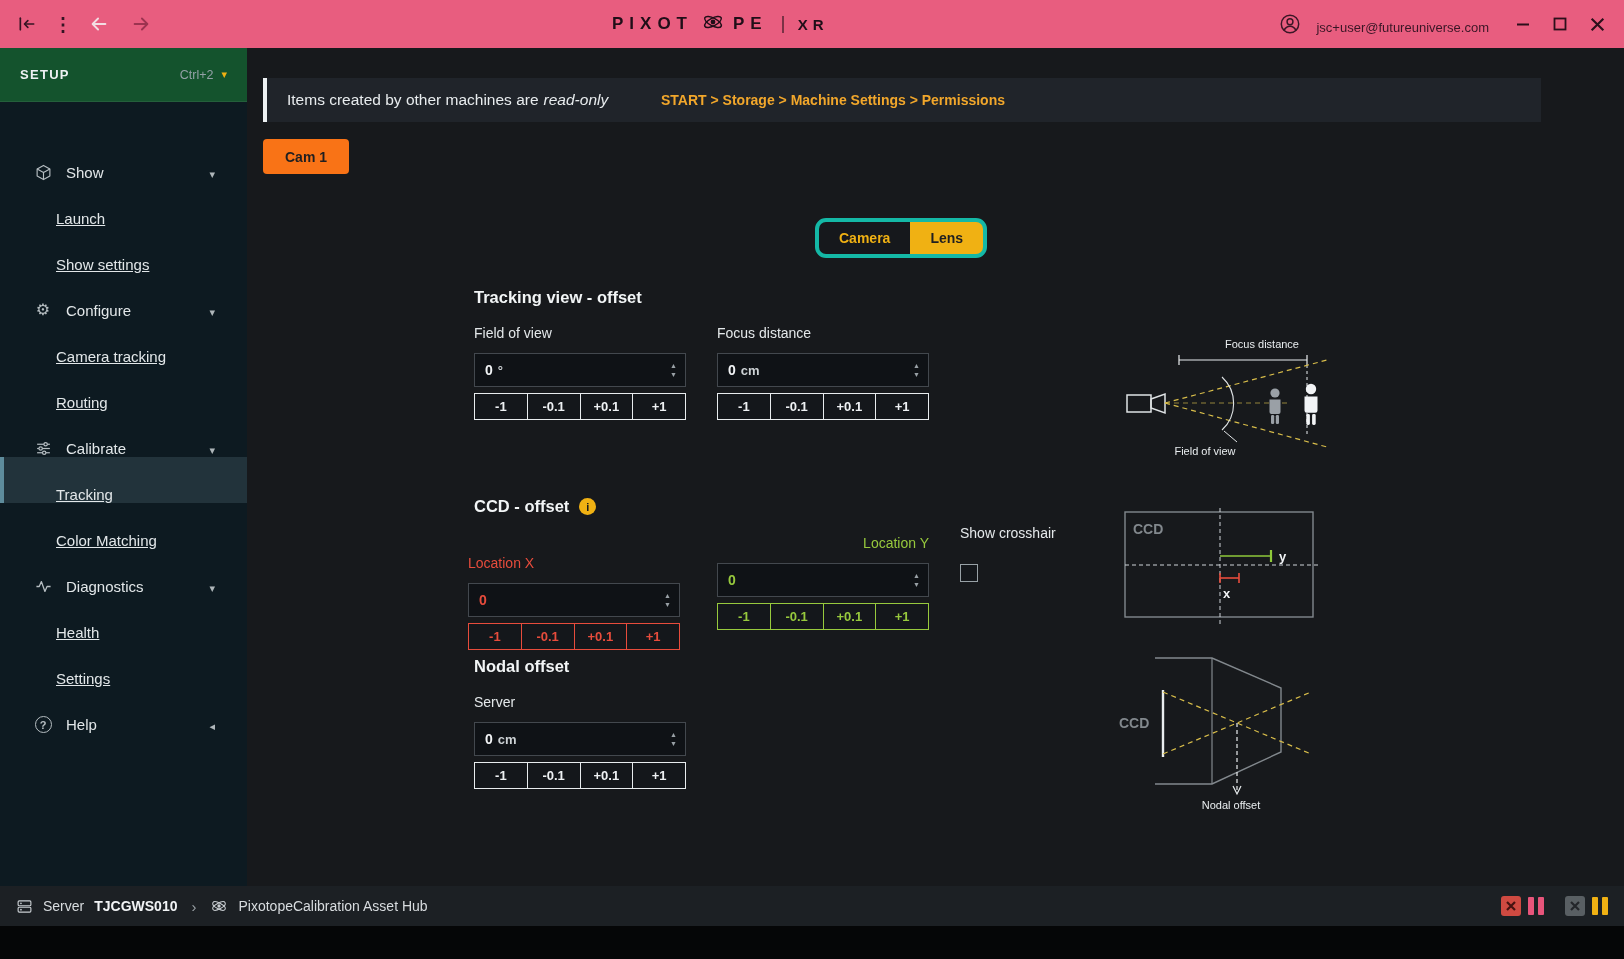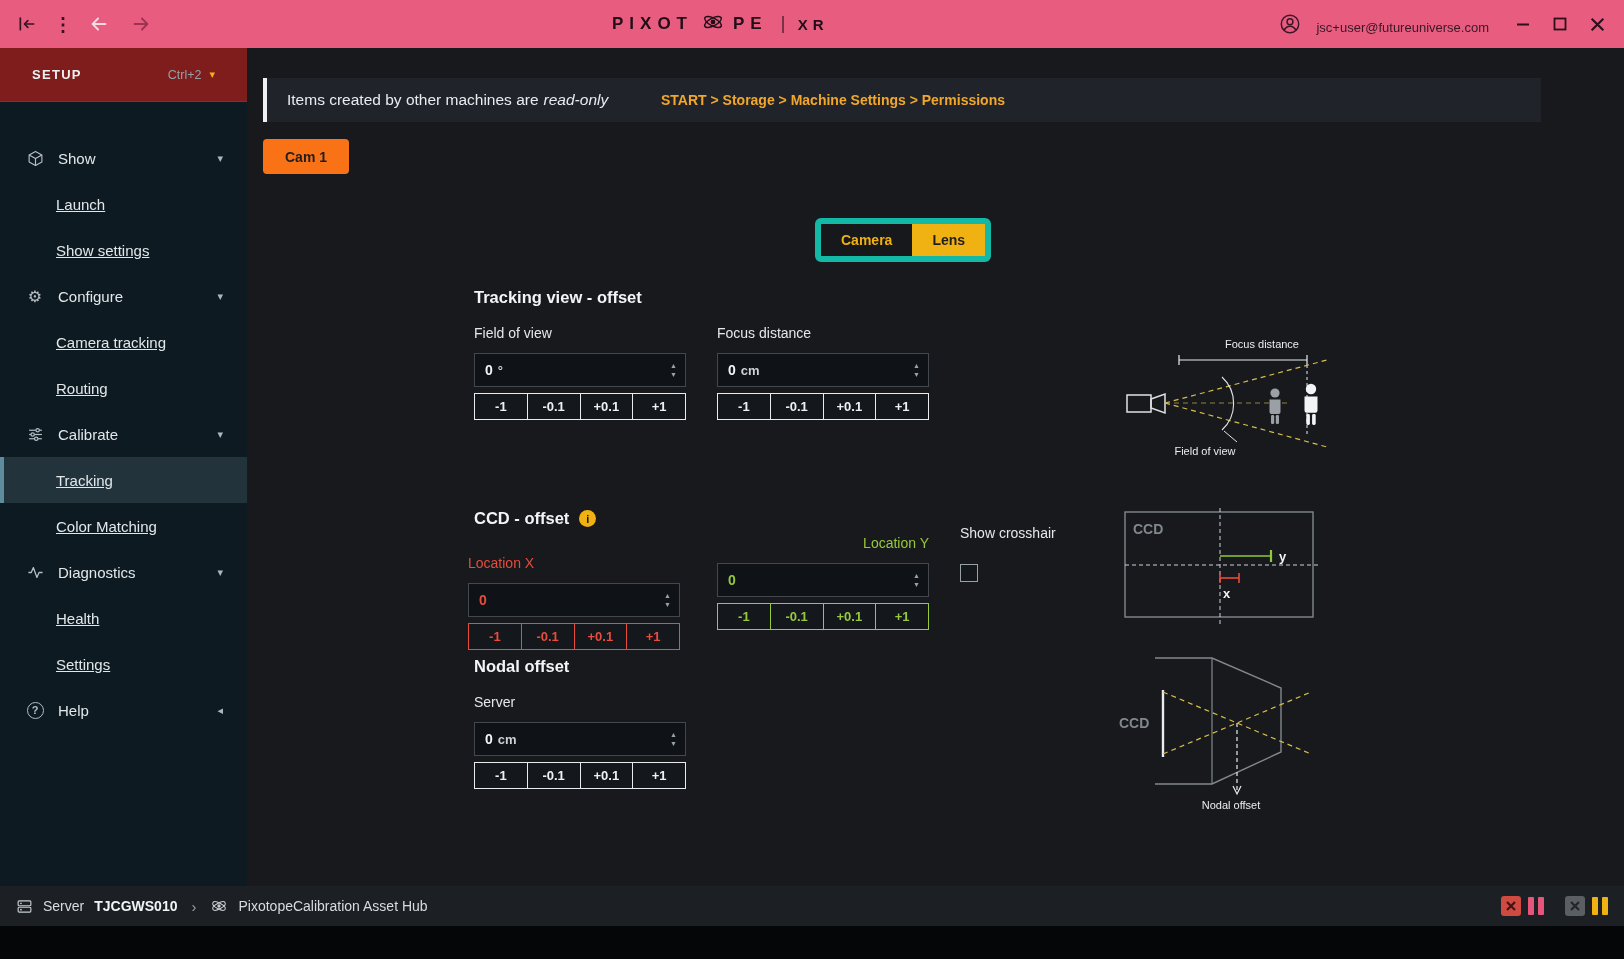--- a/index.html
+++ b/index.html
@@ -16,45 +16,45 @@
   .tb-logo { position:absolute; left:612px; top:0; height:48px; display:flex; align-items:center; gap:8px; }
   .logo-text { font-size:17px; font-weight:bold; letter-spacing:6px; color:#200e18; }
   .logo-sep { width:2px; height:17px; background:rgba(32,14,24,.55); margin:0 6px; }
   .logo-xr { font-size:15px; font-weight:bold; letter-spacing:5px; color:#200e18; }
   .tb-right { margin-left:auto; display:flex; align-items:flex-end; gap:15px; }
   .tb-email { font-size:13px; color:#3a1626; margin-right:8px; }
   .winbtn { display:flex; align-items:center; justify-content:center; width:22px; height:22px; cursor:pointer; }
 
   
   .sidebar { position:absolute; top:48px; left:0; bottom:73px; width:247px; background:#0d1a21; }
-  .sb-header { height:54px; display:flex; align-items:center; gap:8px; padding:0 32px; background:#7f1d1d; border-bottom:1px solid rgba(255,255,255,.07); cursor:pointer; }
+  .sb-header { height:54px; display:flex; align-items:center; gap:8px; padding:0 20px; background:#14532d; border-bottom:1px solid rgba(255,255,255,.07); cursor:pointer; }
   .sb-mode { font-weight:bold; font-size:13px; letter-spacing:1.3px; color:#eef2f3; }
   .sb-short { margin-left:auto; color:#93a0a6; font-size:12.5px; }
   .sb-caret { color:#f0b113; font-size:11px; }
   .menu { padding-top:33px; }
-  .mi { height:46px; display:flex; align-items:center; padding:0 24px; color:#e2e7e9; font-size:15px; cursor:pointer; position:relative; }
+  .mi { height:46px; display:flex; align-items:flex-end; padding:0 32px; color:#e2e7e9; font-size:15px; cursor:pointer; position:relative; }
   .mi .ico { width:22px; margin-right:12px; color:#b6bec2; display:flex; justify-content:center; align-items:center; font-size:16px; }
   .mi .chev { margin-left:auto; color:#aeb6ba; font-size:11px; }
   .mi.sub { padding-left:56px;text-decoration:underline; }
   .mi.selected { background:#22333b; }
   .mi.selected::before { content:""; position:absolute; left:0; top:0; bottom:0; width:4px; background:#5e8c9c; }
   .help-circle { width:17px; height:17px; border:1.5px solid #b6bec2; border-radius:50%; display:flex; align-items:center; justify-content:center; font-size:11px; font-weight:bold; color:#b6bec2; }
 
   
   .main { position:absolute; top:48px; left:247px; right:0; bottom:73px; background:#17191c; overflow:hidden; }
   .banner { position:absolute; left:16px; top:30px; width:1278px; height:44px; background:#20242a; border-left:4px solid #edf1f3; display:flex; align-items:center; padding-left:20px; color:#e8ecee; font-size:15.5px; }
   .banner em { font-style:italic; margin-left:5px; }
   .breadcrumb { position:absolute; left:394px; color:#f2a72b; font-weight:bold; font-size:14px; cursor:pointer; }
   .cam-btn { position:absolute; left:16px; top:91px; width:86px; height:35px; background:#f97316; color:#1f1f21; font-weight:bold; font-size:14px; border:none; border-radius:4px; }
-  .tabs { position:absolute; left:568px; top:170px; display:flex; border:6px solid #14b8a6; border-radius:6px; overflow:hidden; background:#14b8a6; }
+  .tabs { position:absolute; left:568px; top:170px; display:flex; border:4px solid #14b8a6; border-radius:11px; overflow:hidden; background:#14b8a6; }
   .tab { height:32px; padding:0 20px; display:flex; align-items:center; font-size:14px; font-weight:bold; background:#16181c; color:#f0b113; border:none; }
   .tab.active { background:#f0b113; color:#1f1f21; }
 
   .sec-title { position:absolute; color:#f2f5f6; font-size:16.5px; font-weight:bold; }
-  .sec-head { position:absolute; display:flex; align-items:center; gap:10px;margin-top:12px; }
+  .sec-head { position:absolute; display:flex; align-items:center; gap:10px; }
   .sec-head h2 { color:#f2f5f6; font-size:16.5px; font-weight:bold; }
   .info-dot { width:17px; height:17px; border-radius:50%; background:#f0b113; color:#17191c; font-weight:bold; font-size:11px; display:flex; align-items:center; justify-content:center; cursor:pointer; font-style:normal; }
 
   .field { position:absolute; width:212px; }
   .f-label { font-size:14px; color:#e4e8ea; margin-bottom:10px; height:18px; }
   .field.red .f-label { color:#e74c3c; }
   .field.green .f-label { color:#97c93d;text-align:right; }
   .f-input { height:34px; background:#0f1216; border:1px solid #43484e; display:flex; align-items:center; padding:0 10px; position:relative; cursor:text; }
   .f-val { font-weight:bold; font-size:14px; color:#f2f4f6; }
   .field.red .f-val { color:#e74c3c; }

